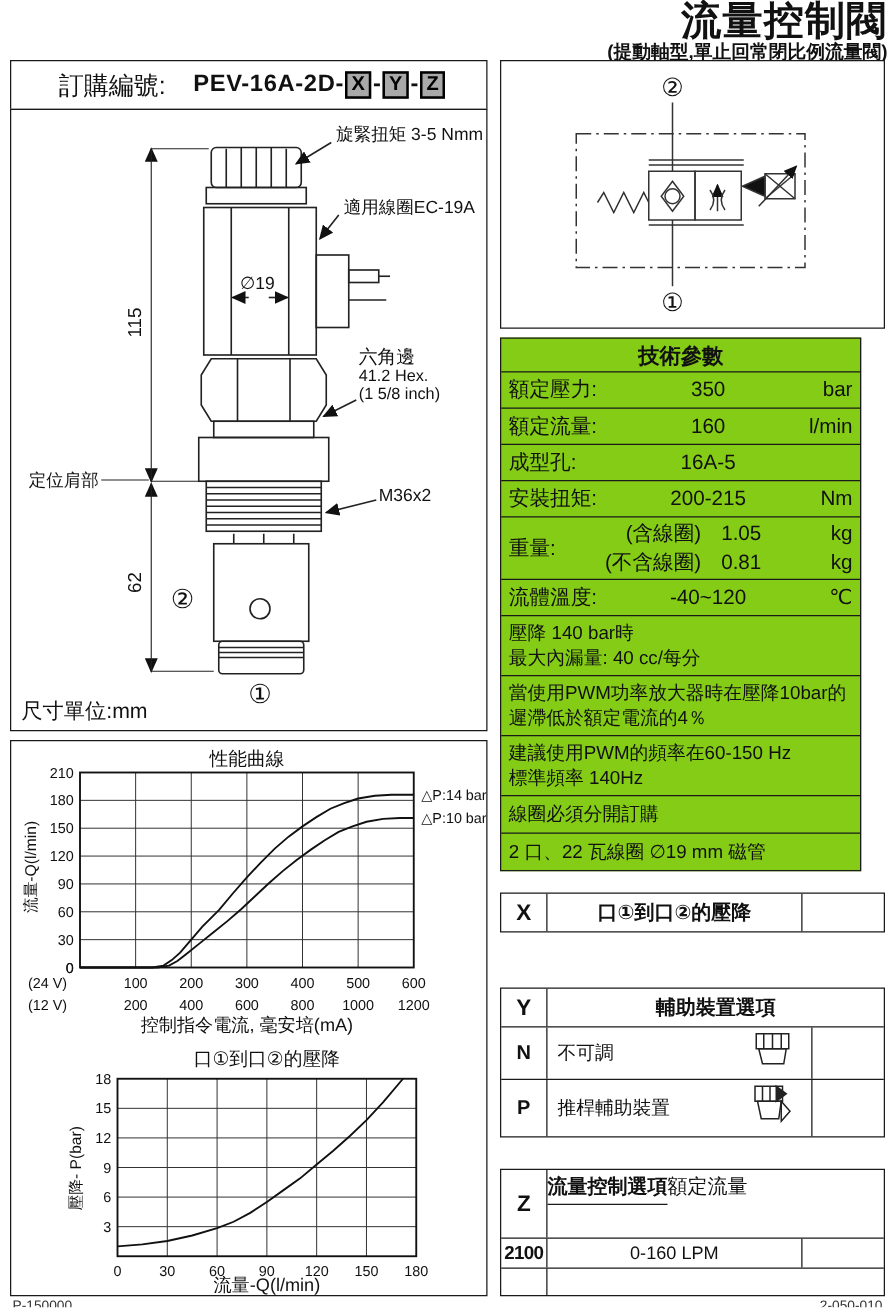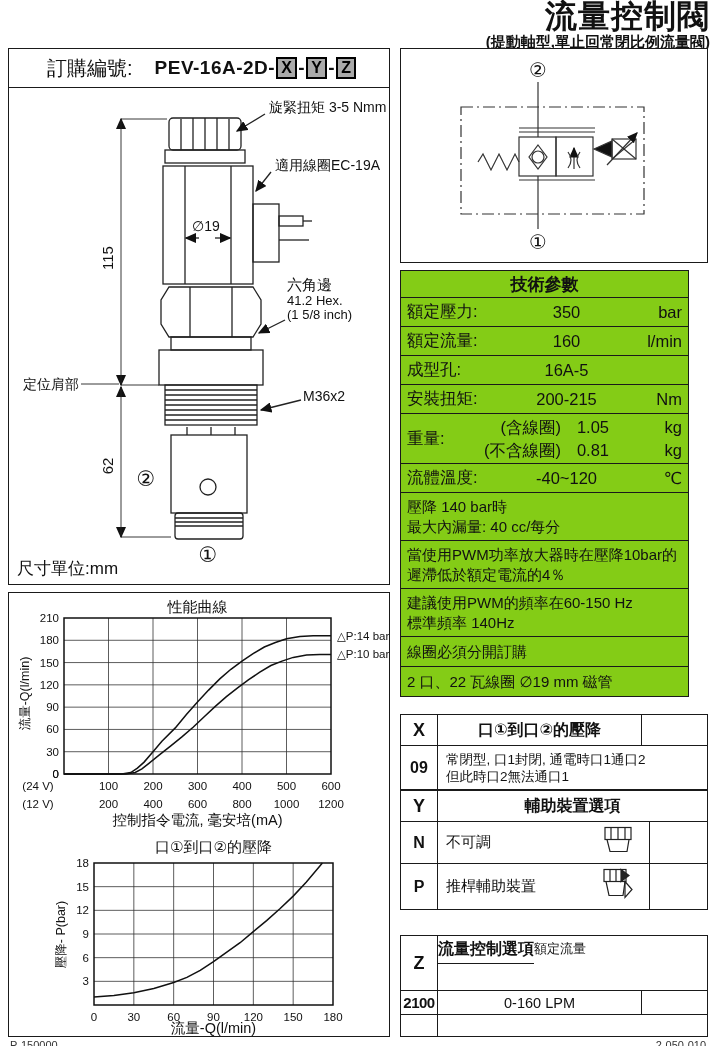--- a/index.html
+++ b/index.html
@@ -61,21 +61,21 @@
   .ocell-title{flex:1;display:flex;align-items:center;justify-content:center;font-weight:700;font-size:16px;}
   .ocell-right{width:66px;border-left:1.3px solid #1a1a1a;box-sizing:border-box;flex:none;}
   .ocell-desc{flex:1;display:flex;flex-direction:column;justify-content:center;font-size:13.5px;line-height:17px;padding-left:8px;}
   .yrow-desc{flex:1;display:flex;align-items:center;font-size:15px;padding-left:8px;position:relative;}
   .yicon{position:absolute;right:14px;top:50%;transform:translateY(-50%);}
   .ocell-right-sm{width:58px;border-left:1.3px solid #1a1a1a;box-sizing:border-box;flex:none;}
 
   #z-table .zhead{flex:1;display:flex;flex-direction:row;}
   #z-table .zh1{height:28px;display:flex;align-items:center;justify-content:center;font-weight:700;font-size:16px;
                 border-bottom:1.3px solid #1a1a1a;box-sizing:border-box;}
-  #z-table .zh2{height:26px;display:flex;align-items:center;justify-content:center;font-size:13px;}
+  #z-table .zh2{height:26px;display:flex;align-items:center;justify-content:center;font-size:16px;}
   .zcode{font-size:15px;letter-spacing:-0.5px;white-space:nowrap;}
   .zdesc{flex:1;display:flex;align-items:center;justify-content:center;font-size:14.5px;}
 
   
   .footer-text{position:absolute;font-size:11px;color:#333;}
   svg text{font-family:"Liberation Sans","DejaVu Sans",sans-serif;}
 </style>
 </head>
 <body>
 
@@ -369,27 +369,20 @@
       <span>2 口、22 瓦線圈 ∅19 mm 磁管</span>
     </div>
   </div>
 
   <div class="opt-table" id="x-table" style="top:714px;">
     <div class="orow" style="height:30px;">
       <div class="ocell-key">X</div>
       <div class="ocell-title">口①到口②的壓降</div>
       <div class="ocell-right"></div>
     </div>
-    <div class="orow" style="height:44px;">
-      <div class="ocell-key" style="font-size:16px;">09</div>
-      <div class="ocell-desc">
-        <span>常閉型, 口1封閉, 通電時口1通口2</span>
-        <span>但此時口2無法通口1</span>
-      </div>
-    </div>
   </div>
 
   <div class="opt-table" id="y-table" style="top:790px;">
     <div class="orow" style="height:30px;">
       <div class="ocell-key">Y</div>
       <div class="ocell-title">輔助裝置選項</div>
     </div>
     <div class="orow" style="height:42px;">
       <div class="ocell-key" style="font-size:16px;">N</div>
       <div class="yrow-desc">

